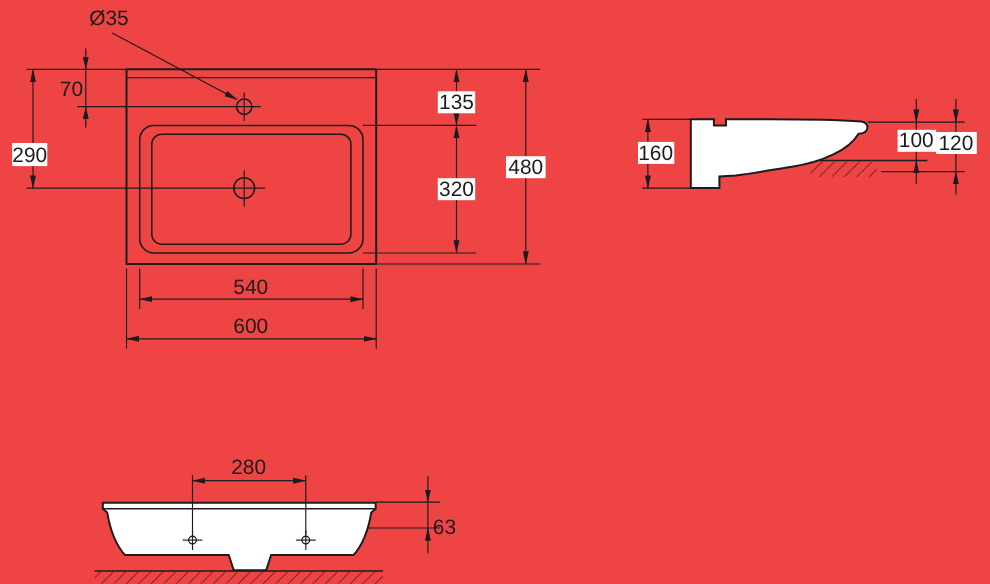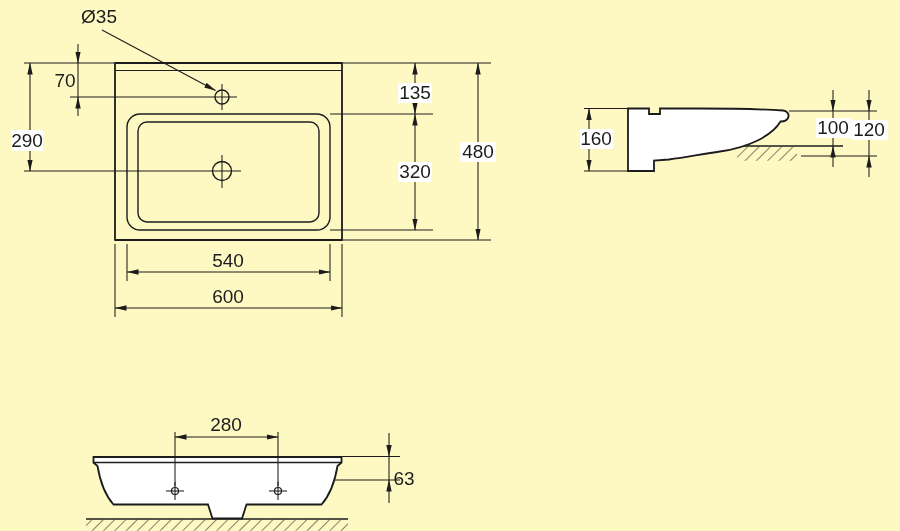--- a/index.html
+++ b/index.html
@@ -1,16 +1,16 @@
 <!DOCTYPE html>
 <html><head>
 <meta charset="utf-8">
 <style>
   html,body{margin:0;padding:0;background:#ffffff;}
-  #stage{position:relative;width:900px;height:531px;background:#fef9c3;overflow:hidden;}
+  #stage{position:relative;width:900px;height:531px;background:#ef4444;overflow:hidden;}
   svg{position:absolute;left:0;top:0;}
   .s{fill:none;stroke:#1c1c1c;stroke-linecap:butt;stroke-linejoin:round;}
   .fw{fill:#ffffff;stroke:#1c1c1c;}
   .w18{stroke-width:1.8;}
   .w14{stroke-width:1.4;}
   .w12{stroke-width:1.2;}
   .w10{stroke-width:1.05;}
   .m{fill:#ffffff;stroke:none;}
   text.t{font-family:"Liberation Sans","DejaVu Sans",sans-serif;font-size:19px;fill:#1c1c1c;stroke:none;text-anchor:middle;}
 </style>

